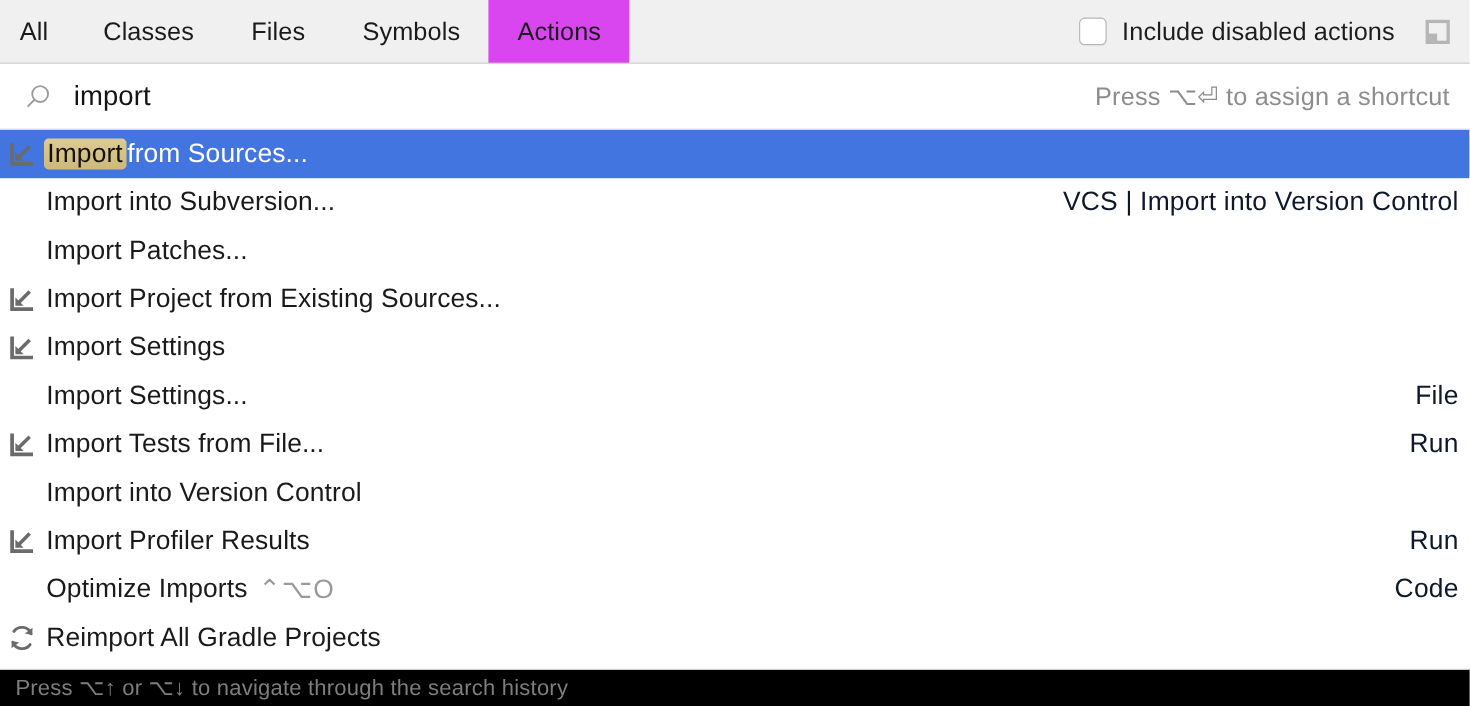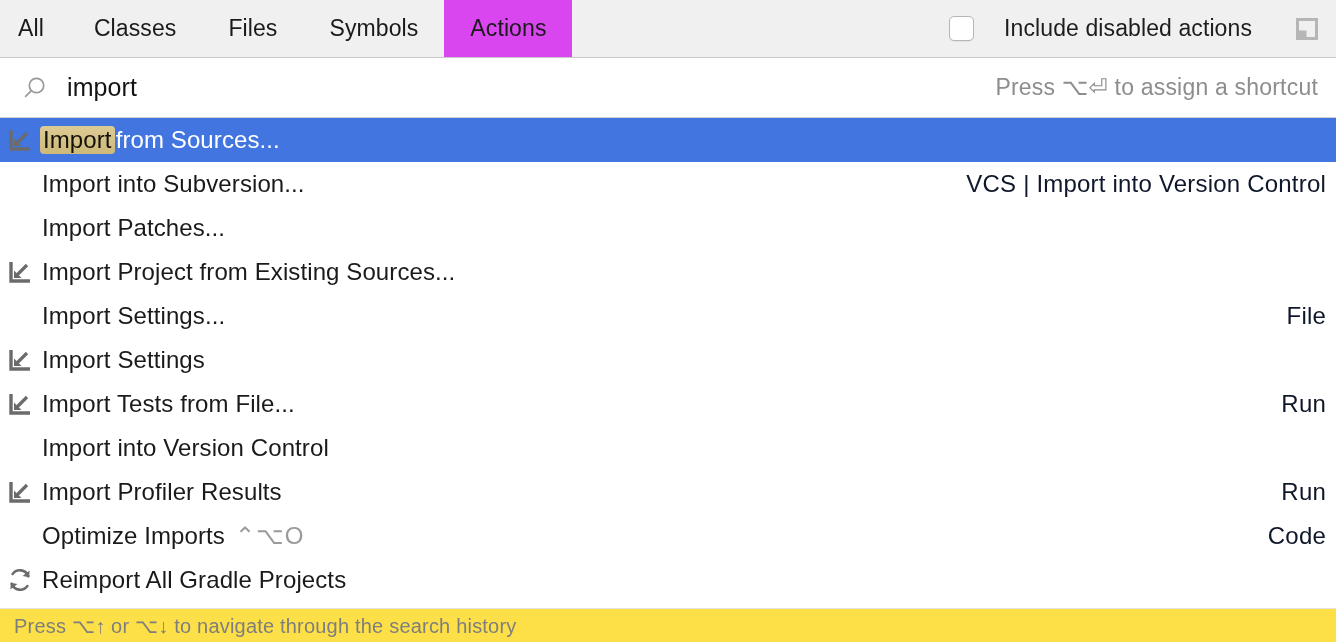--- a/index.html
+++ b/index.html
@@ -56,21 +56,21 @@
   .tab:first-child { padding-left: 18px; padding-right: 24px; }
   .tab.active {
     background: #d946ef;
   }
 
   .header-right {
     margin-left: auto;
     display: flex;
     align-items: center;
     padding-right: 16px;
-    gap: 16px;
+    gap: 0;
   }
   .checkbox {
     width: 25px;
     height: 25px;
     border: 1px solid #b5b5b5;
     border-radius: 5px;
     background: #ffffff;
     box-sizing: border-box;
     box-shadow: 0 1px 0 rgba(0,0,0,0.05);
     margin-right: 14px;
@@ -186,21 +186,21 @@
     color: #0f172a;
     letter-spacing: 0.2px;
     white-space: nowrap;
     padding-right: 2px;
   }
 
   
   .footer {
     height: 34px;
     min-height: 34px;
-    background: #fde047;
+    background: #000000;
     border-top: 1px solid #e2e2e2;
     display: flex;
     align-items: center;
     padding-left: 14px;
     box-sizing: border-box;
   }
   .footer-text {
     font-size: 20px;
     color: #7e7e7e;
     letter-spacing: 0.2px;
@@ -280,38 +280,38 @@
             <path d="M20 6 L8.5 17.5" fill="none" stroke="#6b6b6b" stroke-width="3.2"></path>
             <path d="M7 11.5 L7 19 L14.5 19 Z" fill="#6b6b6b"></path>
           </svg>
         </span>
         <span class="row-label">
           <span>Import Project from Existing Sources...</span>
         </span>
         <span class="row-group"></span>
       </div>
       <div class="row">
+        <span class="row-icon">
+          <svg width="26" height="26" viewBox="0 0 26 26" aria-hidden="true">
+            <path d="M4 3 L4 22 L23 22" fill="none" stroke="#6b6b6b" stroke-width="3.4"></path>
+            <path d="M20 6 L8.5 17.5" fill="none" stroke="#6b6b6b" stroke-width="3.2"></path>
+            <path d="M7 11.5 L7 19 L14.5 19 Z" fill="#6b6b6b"></path>
+          </svg>
+        </span>
+        <span class="row-label">
+          <span>Import Settings</span>
+        </span>
+        <span class="row-group"></span>
+      </div>
+      <div class="row">
         <span class="row-icon empty"></span>
         <span class="row-label">
           <span>Import Settings...</span>
         </span>
         <span class="row-group">File</span>
-      </div>
-      <div class="row">
-        <span class="row-icon">
-          <svg width="26" height="26" viewBox="0 0 26 26" aria-hidden="true">
-            <path d="M4 3 L4 22 L23 22" fill="none" stroke="#6b6b6b" stroke-width="3.4"></path>
-            <path d="M20 6 L8.5 17.5" fill="none" stroke="#6b6b6b" stroke-width="3.2"></path>
-            <path d="M7 11.5 L7 19 L14.5 19 Z" fill="#6b6b6b"></path>
-          </svg>
-        </span>
-        <span class="row-label">
-          <span>Import Settings</span>
-        </span>
-        <span class="row-group"></span>
       </div>
       <div class="row">
         <span class="row-icon">
           <svg width="26" height="26" viewBox="0 0 26 26" aria-hidden="true">
             <path d="M4 3 L4 22 L23 22" fill="none" stroke="#6b6b6b" stroke-width="3.4"></path>
             <path d="M20 6 L8.5 17.5" fill="none" stroke="#6b6b6b" stroke-width="3.2"></path>
             <path d="M7 11.5 L7 19 L14.5 19 Z" fill="#6b6b6b"></path>
           </svg>
         </span>
         <span class="row-label">

